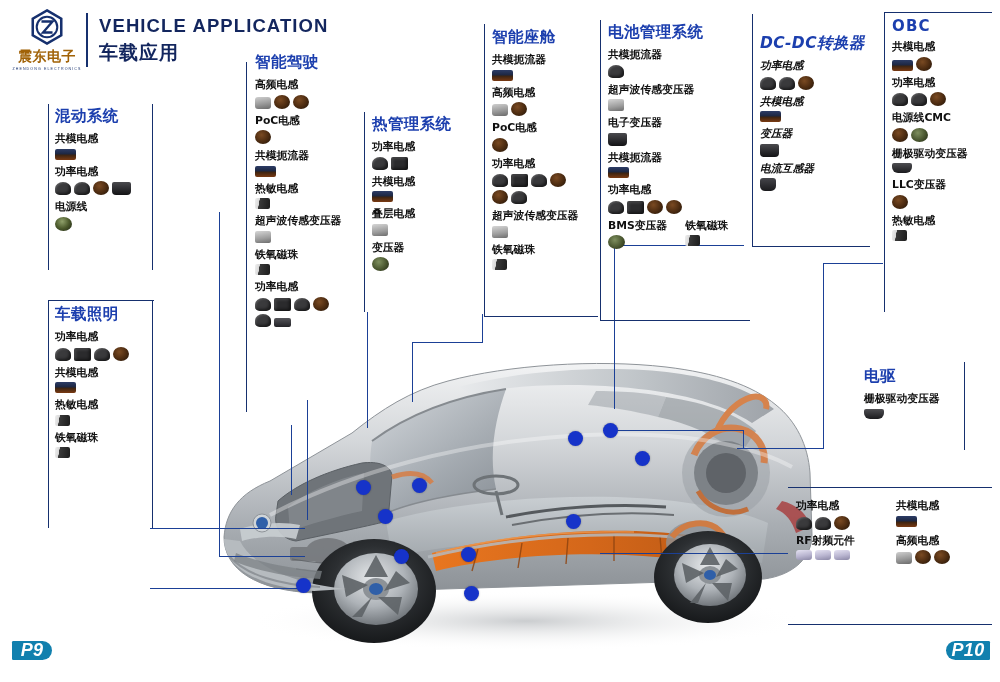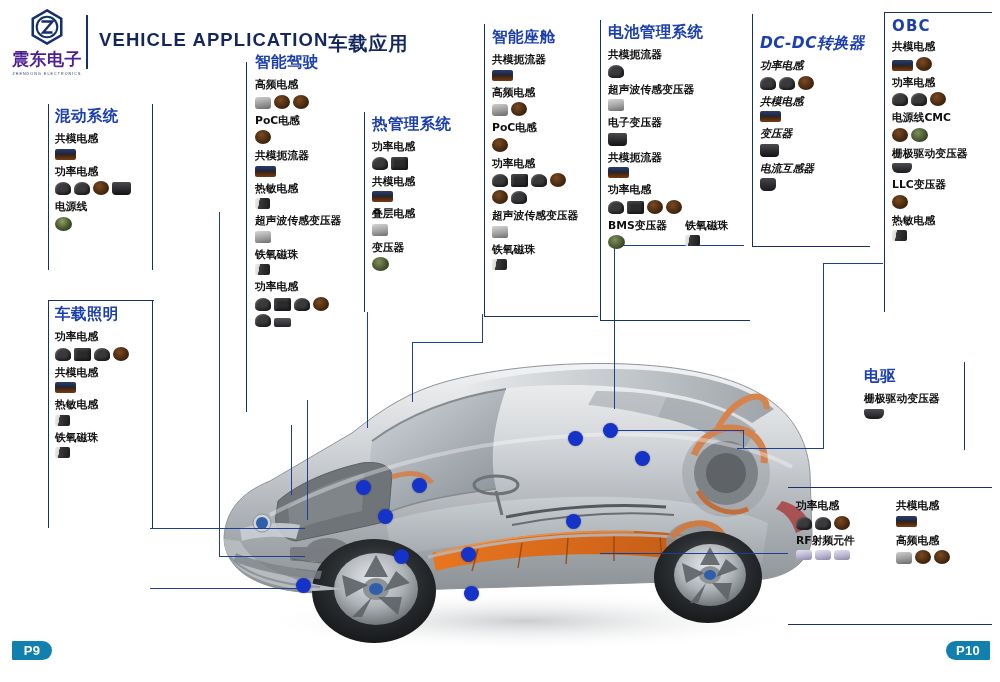--- a/index.html
+++ b/index.html
@@ -10,26 +10,26 @@
     overflow: hidden;
   }
   #page { position: relative; width: 1000px; height: 682px; background:#fff; }
 
   
   .header { position:absolute; left:14px; top:8px; display:flex; align-items:center; }
   .logo-wrap { width:66px; display:flex; flex-direction:column; align-items:center; }
   .logo-hex { width:38px; height:38px; }
   .logo-cn {
     font-family:Liberation Sans, sans-serif;
-    font-size:17px; font-weight:700; color:#4c1d95; letter-spacing:.5px;
+    font-size:14px; font-weight:700; color:#a16207; letter-spacing:.5px;
     margin-top:2px; white-space:nowrap;
   }
   .logo-en { font-size:3.6px; color:#16306e; letter-spacing:1.1px; margin-top:1px; white-space:nowrap; }
   .hdr-divider { width:2px; height:54px; background:#16306e; margin:0 11px 0 6px; }
-  .hdr-texts { display:flex; flex-direction:row; justify-content:center; }
+  .hdr-texts { display:flex; flex-direction:column; justify-content:center; }
   .hdr-en {
     font-size:18.5px; font-weight:700; color:#13265e;
     letter-spacing:1.1px; line-height:1.25;
   }
   .hdr-cn {
     font-family:"DejaVu Sans", sans-serif;
     font-size:19px; font-weight:700; color:#13265e; letter-spacing:1px;
     line-height:1.3; margin-top:3px;
   }
 
@@ -65,23 +65,24 @@
     position:absolute; width:15px; height:15px; border-radius:50%;
     background:#1633c9; box-shadow:0 0 2px rgba(0,0,0,.35);
   }
 
   
   .car { position:absolute; left:196px; top:325px; width:640px; height:330px; }
   .car svg { width:100%; height:100%; display:block; }
 
   
   .pg {
-    position:absolute; color:#fff; font-size:13px; font-weight:700;
+    position:absolute; color:#fff; font-size:18px; font-weight:700;
     background:#1180ae; display:flex; align-items:center; justify-content:center;
     letter-spacing:.3px;
+    font-style:italic;
   }
   .pg-left  { left:12px; top:641px; width:40px; height:19px; border-radius:2px 14px 14px 2px; }
   .pg-right { left:946px; top:641px; width:44px; height:19px; border-radius:14px 2px 2px 14px; }
 
   
   .ic { position:relative; display:inline-block; }
   .ic-block { width:17px; height:13px; border-radius:2px; background:#2b2b2d;
               box-shadow: inset -2px -2px 3px rgba(0,0,0,.5), inset 2px 2px 3px rgba(255,255,255,.12); }
   .ic-round { width:16px; height:13px; border-radius:50% 50% 30% 30%; background:#3a3a3c;
               box-shadow: inset -2px -2px 3px rgba(0,0,0,.55), inset 1px 1px 2px rgba(255,255,255,.18); }

